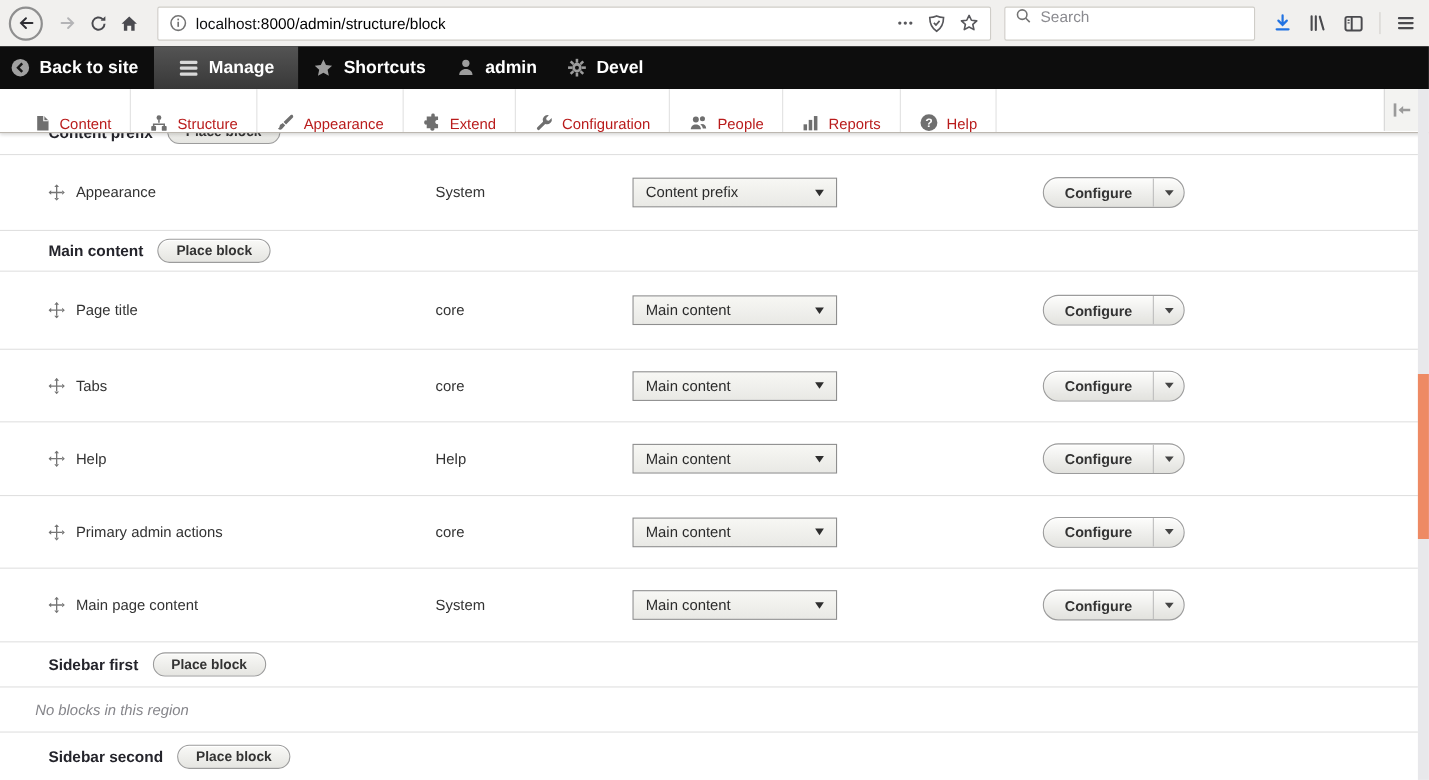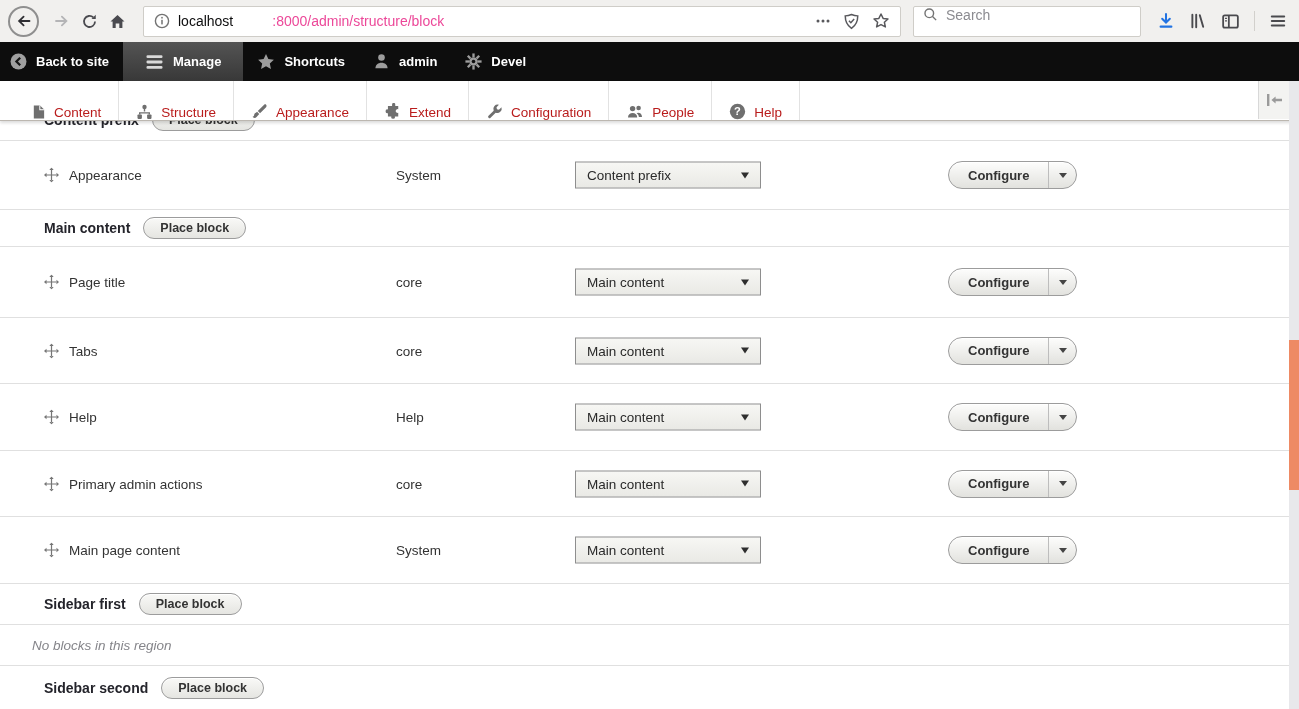--- a/index.html
+++ b/index.html
@@ -18,38 +18,38 @@
   }
   .nav-btn { width:28px; height:28px; display:flex; align-items:center; justify-content:center; border-radius:3px; flex:none; }
   .back-circle { width:31px; height:31px; border:2px solid #8f8f8f; border-radius:50%; margin-right:8px; }
   .url-bar {
     margin-left:12px; height:31px; flex:1; background:#fff;
     border:1px solid #cfcdc8; border-radius:2px; display:flex; align-items:center;
     padding:0 10px; min-width:0;
   }
   .url-text { font-size:14px; margin-left:8px; white-space:nowrap; overflow:hidden; }
   .url-host { color:#0c0c0d; }
-  .url-rest { color:#ec4899;padding-left:39px; }
+  .url-rest { color:#000000; }
   .url-right { margin-left:auto; display:flex; align-items:center; gap:12px; }
   .search-bar {
     width:228px; height:31px; background:#fff; border:1px solid #cfcdc8; border-radius:2px;
     display:flex; align-items:flex-start; padding:0 9px; margin-left:12px; flex:none;
   }
   .search-ph { color:#8b8b90; font-size:14px; margin-left:8px; }
   .chrome-right { display:flex; align-items:center; gap:14px; margin-left:16px; flex:none; padding-right:4px; }
   .chrome-sep { width:1px; height:20px; background:#d2d0cc; }
 
   
   .admin-bar {
     position:absolute; top:42px; left:0; width:1299px; height:39px;
     background:#0d0d0d; display:flex; align-items:stretch; color:#fff;
   }
   .admin-item {
     display:flex; align-items:center; gap:9px; padding:0 14px;
-    font-size:13px; font-weight:bold; color:#fff; cursor:pointer;
+    font-size:16px; font-weight:bold; color:#fff; cursor:pointer;
   }
   .admin-item.first { padding-left:10px; }
   .admin-item.active { background:linear-gradient(180deg,#545454,#383838); padding:0 22px; }
 
   
   .tab-bar {
     position:absolute; top:81px; left:0; width:1299px; height:40px; background:#fff;
     border-bottom:1px solid #bcb7b0; box-shadow:0 2px 3px rgba(0,0,0,.14);
     display:flex; align-items:stretch; padding-left:14px; z-index:5;
   }
@@ -315,20 +315,30 @@
           <circle cx="5.6" cy="4.6" r="2.7"></circle>
           <path d="M1 13.6c0-2.8 2-4.5 4.6-4.5s4.6 1.7 4.6 4.5z"></path>
           <circle cx="11.6" cy="4" r="2.3"></circle>
           <path d="M11 8.8c2.4 0 4 1.6 4 4.1h-3.1c-.2-1.7-1-3-2.3-3.7z"></path>
         </svg>
     </span>
     <span>People</span>
   </span>
   <span class="tab">
     <span class="icon">
+      <svg width="16" height="16" viewBox="0 0 16 16" fill="#6f6f6f">
+          <rect x="1.5" y="9" width="3.2" height="5.5"></rect>
+          <rect x="6.2" y="5" width="3.2" height="9.5"></rect>
+          <rect x="10.9" y="1.5" width="3.2" height="13"></rect>
+        </svg>
+    </span>
+    <span>Reports</span>
+  </span>
+  <span class="tab">
+    <span class="icon">
       <svg width="17" height="17" viewBox="0 0 16 16">
           <circle cx="8" cy="8" r="7.2" fill="#6f6f6f"></circle>
           <text x="8" y="11.6" text-anchor="middle" font-size="10.5" font-weight="bold" fill="#fff" font-family="Liberation Sans, sans-serif">?</text>
         </svg>
     </span>
     <span>Help</span>
   </span>
   <span class="tab-collapse">
     <span class="icon">
       <svg width="18" height="14" viewBox="0 0 18 14">

